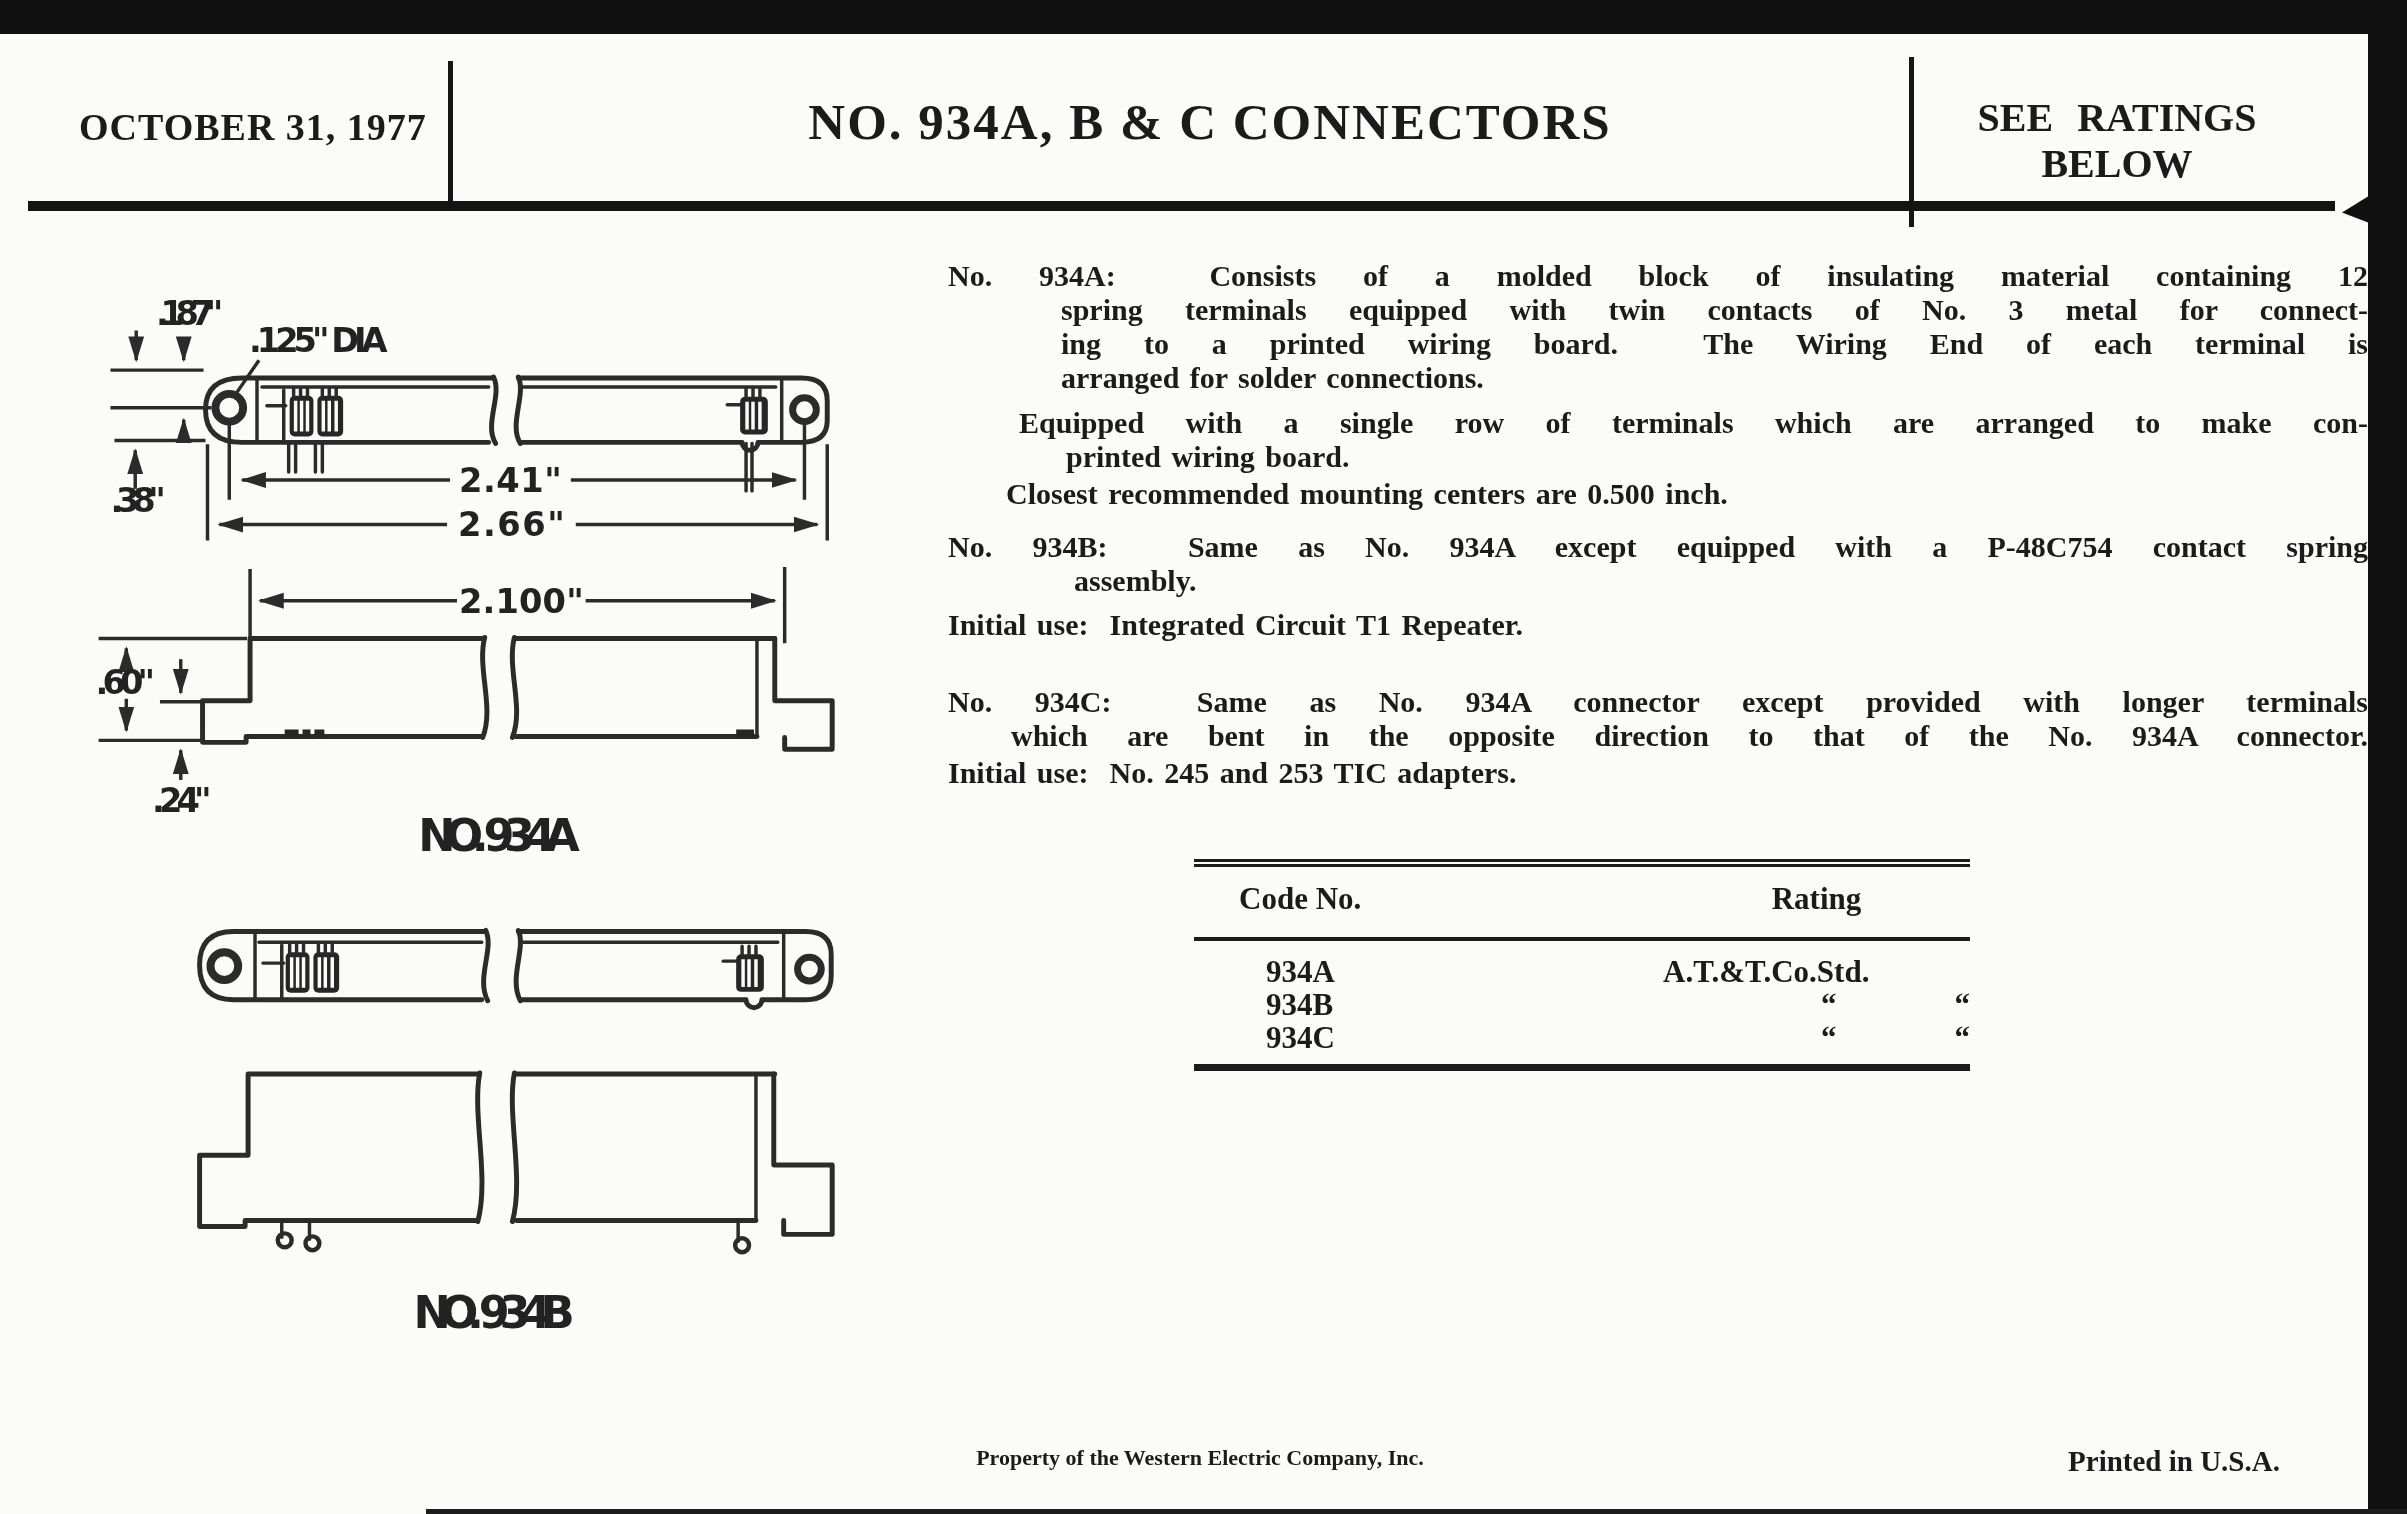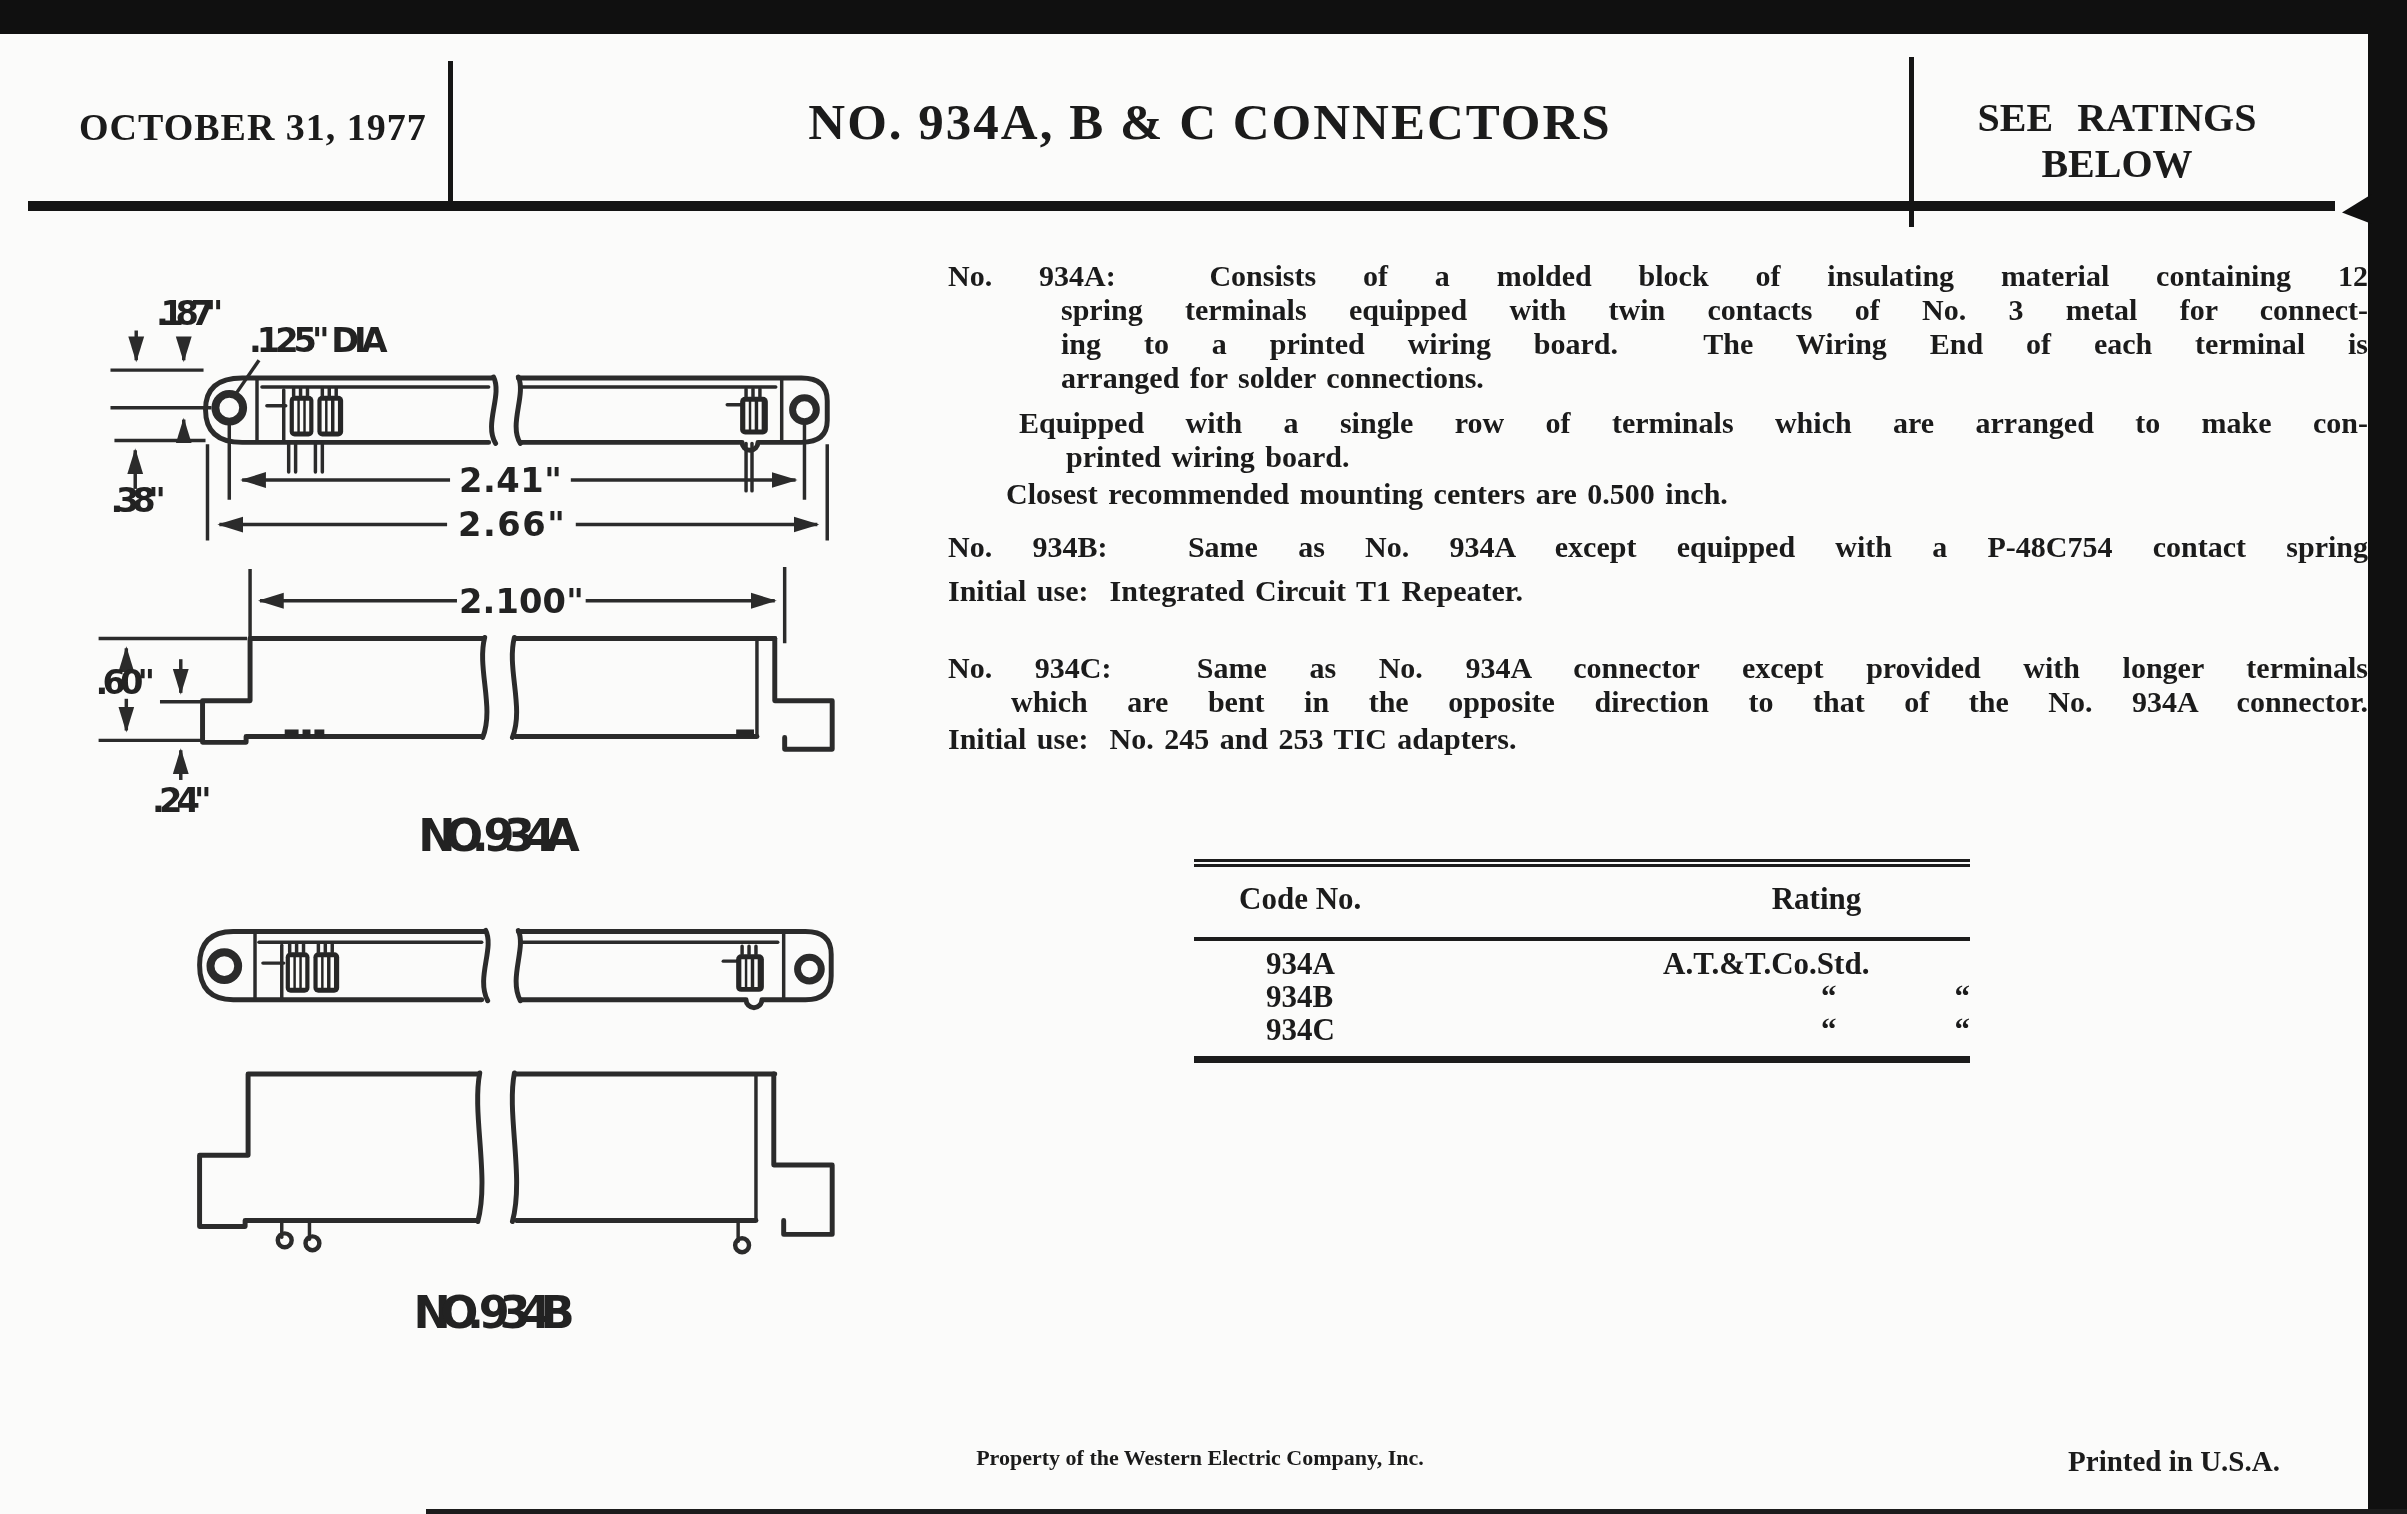--- a/index.html
+++ b/index.html
@@ -28,21 +28,21 @@
   .trule-d{height:2px;border-top:3px solid #1c1c1c;border-bottom:3px solid #1c1c1c;}
   .trule-s{height:0;border-top:4px solid #1c1c1c;margin-top:10px;}
   .trule-b{height:0;border-top:7px solid #1c1c1c;margin-top:10px;}
   .thead-row{display:flex;padding:14px 0 10px 0;}
   .th-code{margin-left:45px;}
   .th-rating{margin-left:auto;width:307px;text-align:center;}
   .trow{display:flex;line-height:33px;}
   .td-code{margin-left:72px;}
   .td-rating{margin-left:auto;width:307px;text-align:left;}
   .ditto-wrap{display:flex;justify-content:space-between;width:149px;margin:0 auto 0 158px;}
-  .tbody-pad{padding-top:6px;}
+  .tbody-pad{padding-top:14px;}
   .footer-left{position:absolute;left:1200px;top:1445px;transform:translateX(-50%);
                font-size:22px;font-weight:700;white-space:nowrap;}
   .footer-right{position:absolute;left:2174px;top:1445px;transform:translateX(-50%);
                 font-size:29px;font-weight:700;white-space:nowrap;}
   .diagram-svg{position:absolute;left:59px;top:277px;}
   .dwg{stroke:#2b2b2b;fill:none;stroke-width:5;stroke-linecap:round;stroke-linejoin:round;}
   .dwg-thin{stroke:#2b2b2b;fill:none;stroke-width:3.5;stroke-linecap:round;}
   .dwg-dim{stroke:#2b2b2b;fill:none;stroke-width:3.5;}
   .dwg-fill{fill:#262626;stroke:none;}
   .slit{stroke:#fbfbfa;stroke-width:3.5;fill:none;}
@@ -78,20 +78,21 @@
       </div>
       <div class="para" style="margin-top: 11px; padding-left: 121px;">
         <div class="bline" style="text-indent: -47px;">Equipped with a single row of terminals which are arranged to make con-</div>
         <div class="bline last">printed wiring board.</div>
       </div>
       <div class="para" style="margin-top: 3px; padding-left: 61px;">
         <div class="bline last" style="text-indent: 0px;">Closest recommended mounting centers are 0.500 inch.</div>
       </div>
       <div class="para" style="margin-top: 19px; padding-left: 129px;">
         <div class="bline" style="text-indent: -126px;">No. 934B:&nbsp; Same as No. 934A except equipped with a P-48C754 contact spring</div>
+        <div class="bline last">assembly.</div>
       </div>
       <div class="para" style="margin-top: 10px; padding-left: 3px;">
         <div class="bline last" style="text-indent: 0px;">Initial use:&nbsp; Integrated Circuit T1 Repeater.</div>
       </div>
       <div class="para" style="margin-top: 43px; padding-left: 66px;">
         <div class="bline" style="text-indent: -63px;">No. 934C:&nbsp; Same as No. 934A connector except provided with longer terminals</div>
         <div class="bline">which are bent in the opposite direction to that of the No. 934A connector.</div>
       </div>
       <div class="para" style="margin-top: 3px; padding-left: 3px;">
         <div class="bline last" style="text-indent: 0px;">Initial use:&nbsp; No. 245 and 253 TIC adapters.</div>

